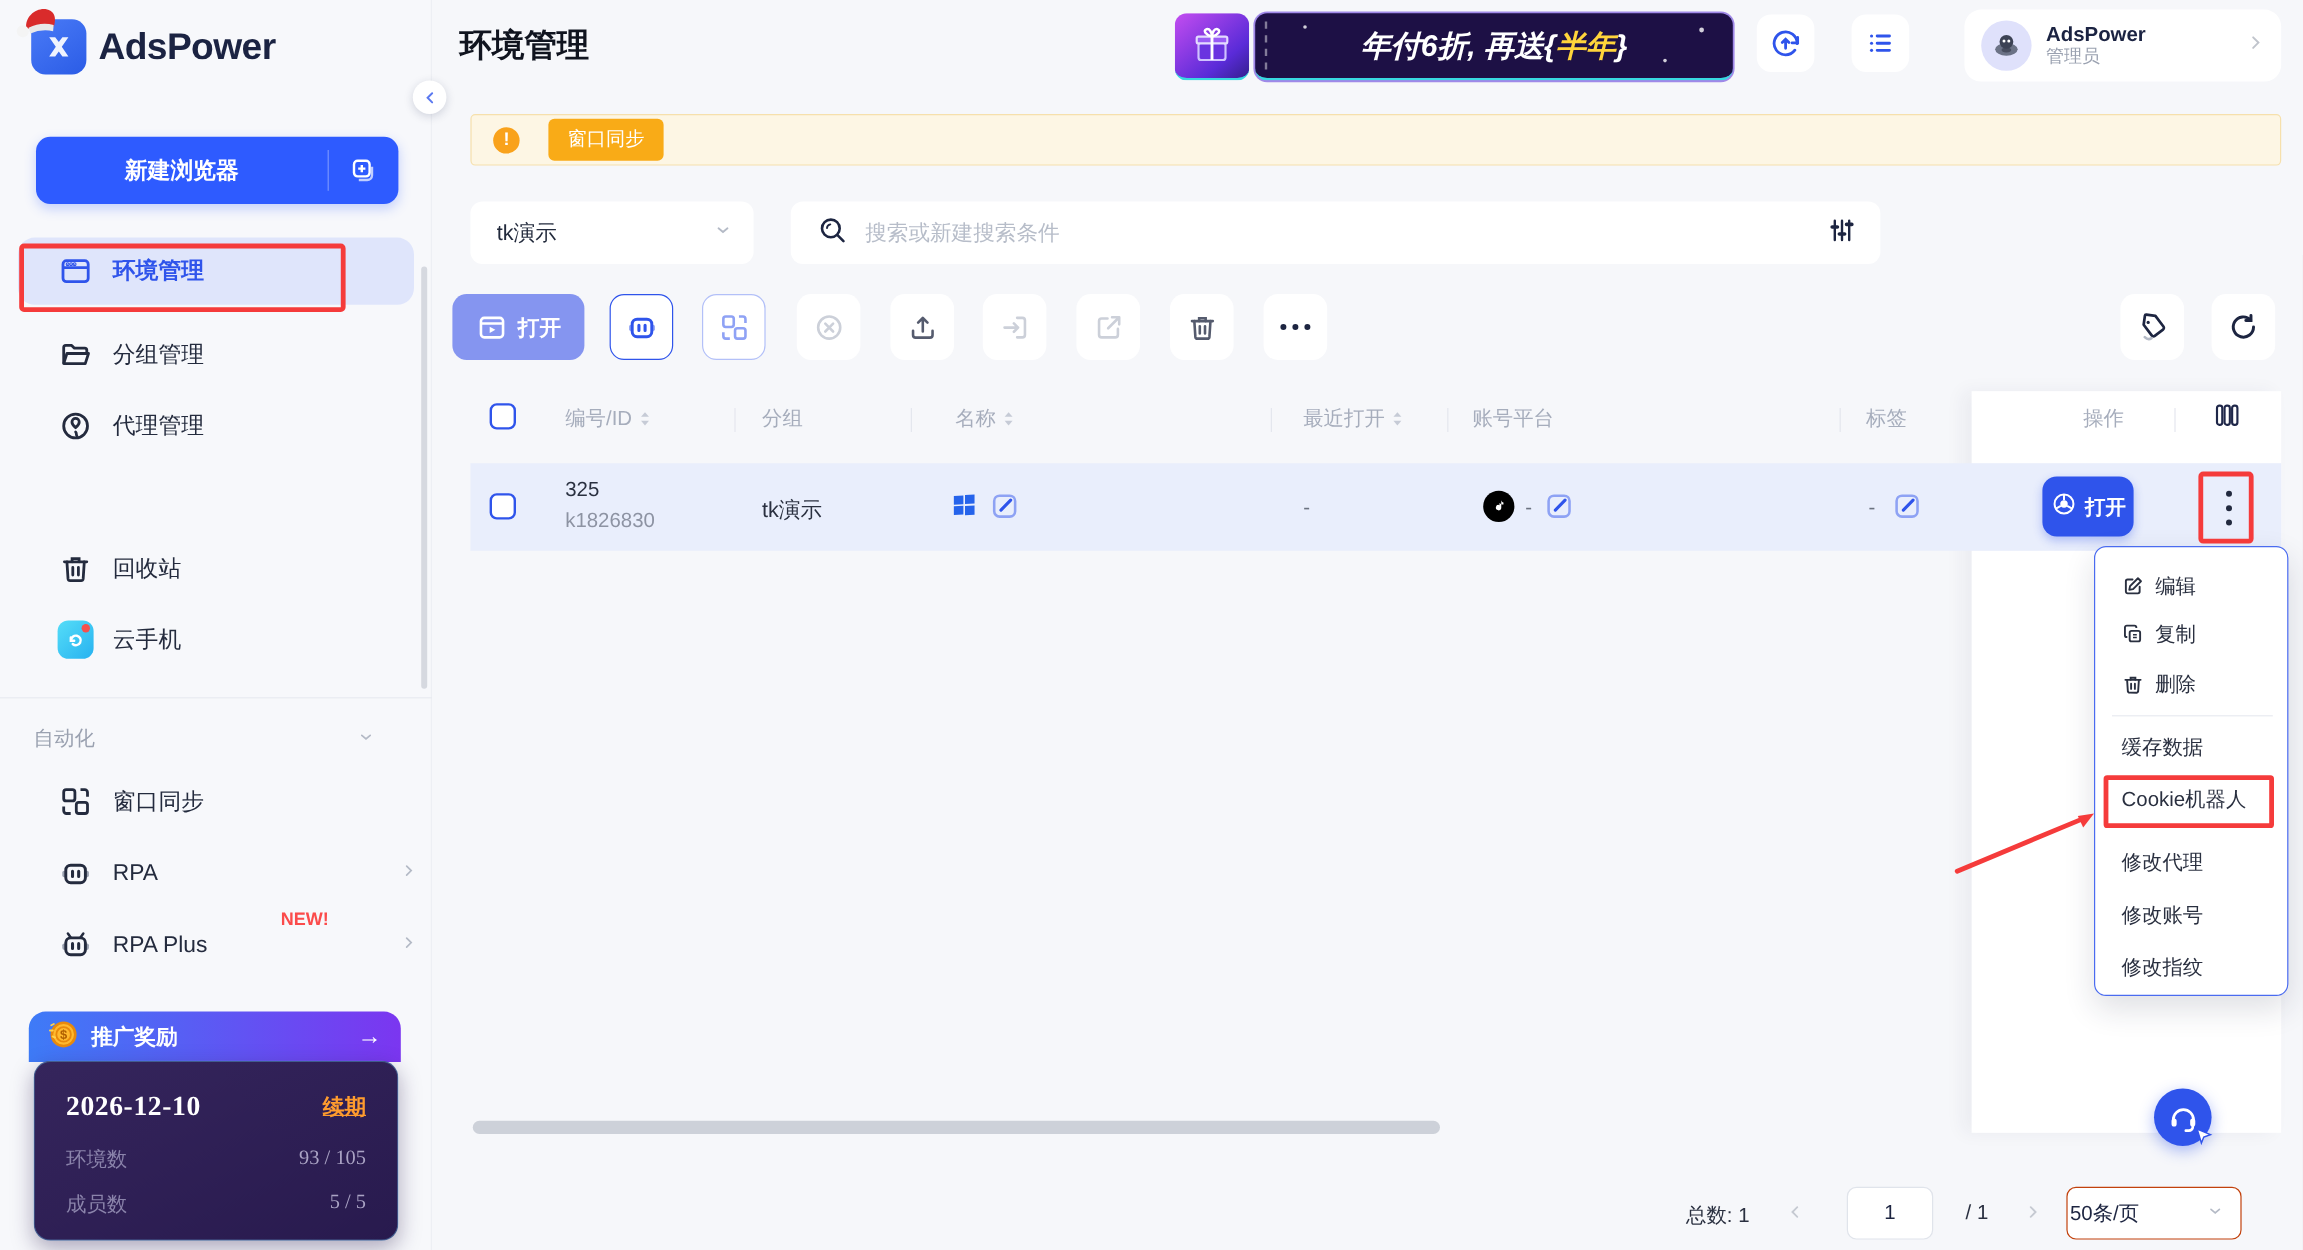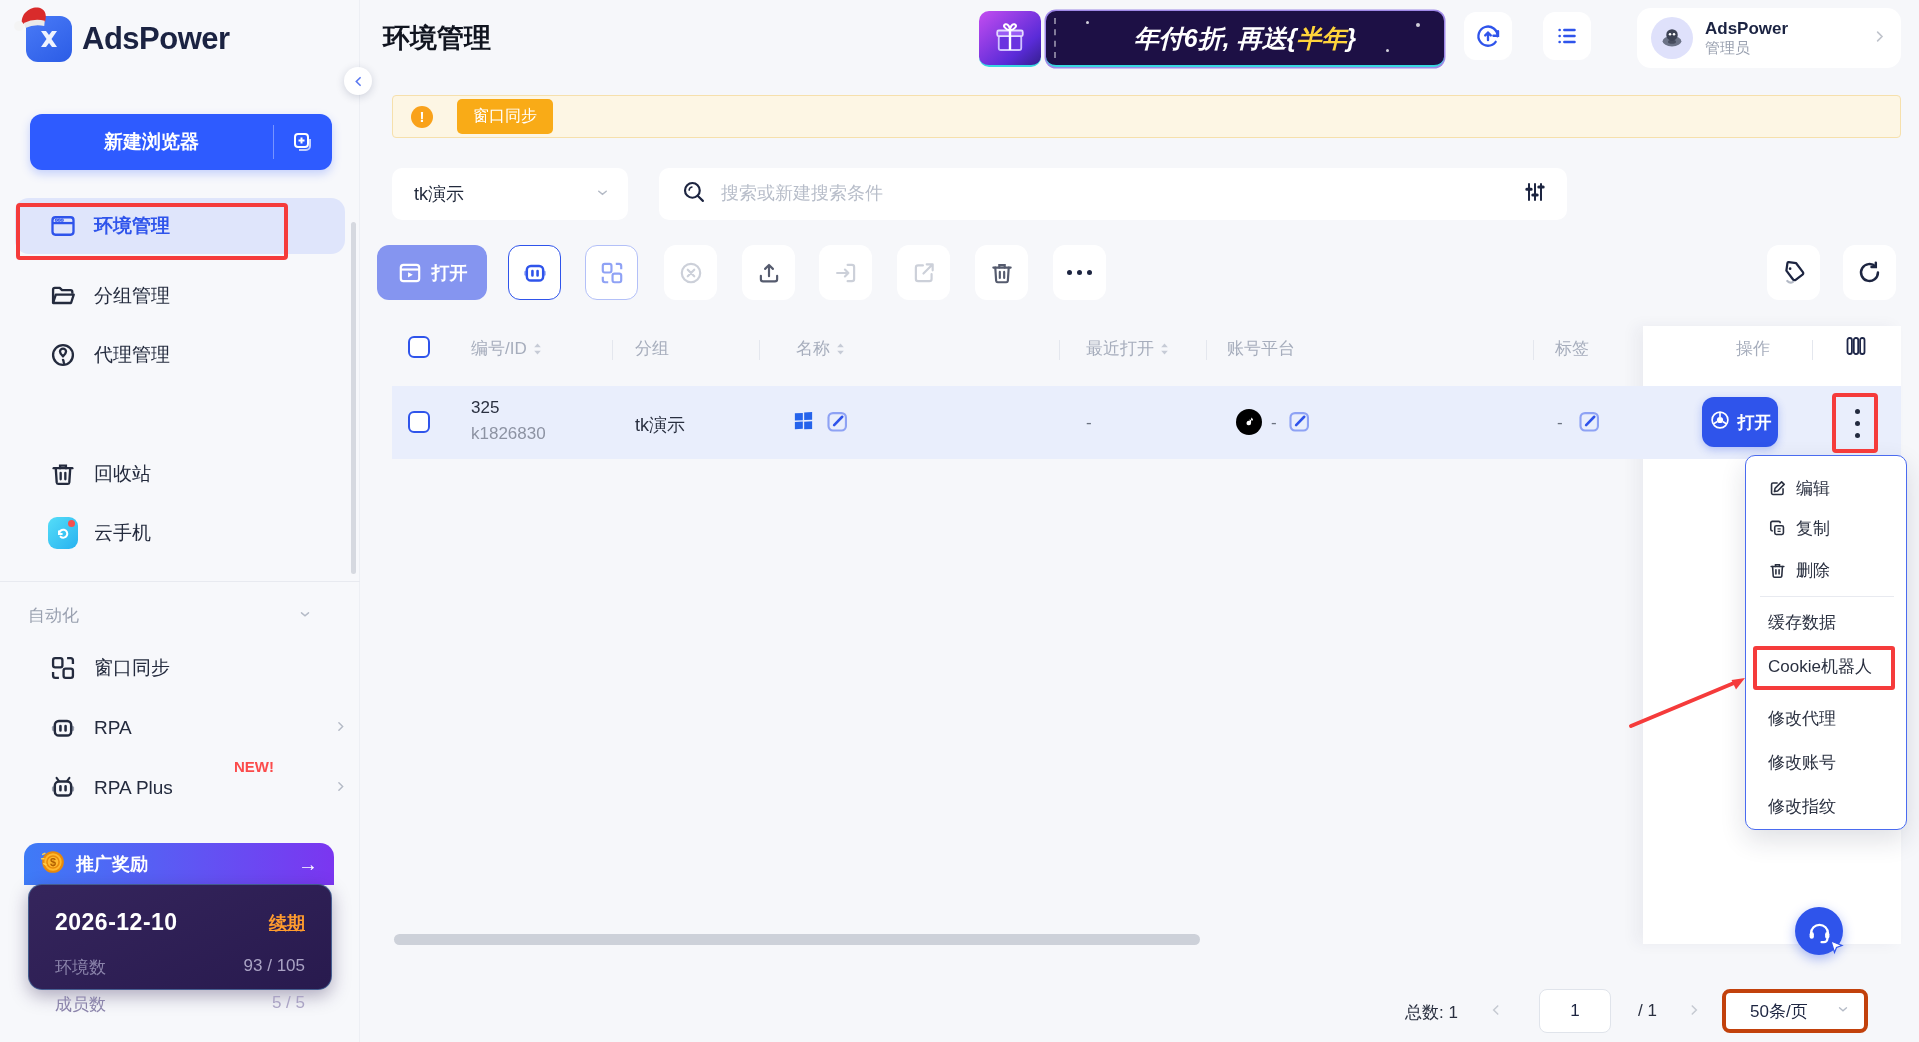--- a/index.html
+++ b/index.html
@@ -30,21 +30,21 @@
   .sb-caret { margin-left:auto; margin-right:16px; }
   .sb-chevron { position:absolute; left:304px; }
   .new-badge { position:absolute; left:204px; top:-8px; color:#fb4b4b; font-size:15px; font-weight:800; }
 
   .cp-icon { position:relative; width:32px; height:32px; border-radius:9px; background:linear-gradient(135deg,#55ddf8,#27b2f0); display:flex; align-items:center; justify-content:center; }
   .cp-dot { position:absolute; right:3px; top:3px; width:7px; height:7px; border-radius:50%; background:#f5504e; }
 
   .promo-banner { position:absolute; left:24px; top:843px; width:310px; height:42px; border-radius:14px 14px 0 0; background:linear-gradient(90deg,#3e7bf7,#7b36f0); display:flex; align-items:center; padding:0 16px; gap:10px; cursor:pointer; }
   .promo-banner .pb-label { color:#fff; font-size:18px; font-weight:700; }
   .promo-banner .pb-arrow { margin-left:auto; color:#fff; font-size:20px; font-weight:700; }
-  .license-card { position:absolute; left:28px; top:884px; width:304px; height:106px; border-radius:14px; background:linear-gradient(155deg,#35255c,#281a4e); border:1px solid rgba(110,210,255,.35); box-shadow:0 6px 18px rgba(40,26,78,.35); padding:24px 26px 16px 26px; }
+  .license-card { position:absolute; left:28px; top:884px; width:304px; height:150px; border-radius:14px; background:linear-gradient(155deg,#35255c,#281a4e); border:1px solid rgba(110,210,255,.35); box-shadow:0 6px 18px rgba(40,26,78,.35); padding:24px 26px 16px 26px;font-family:Liberation Serif, serif; }
   .lc-row1 { display:flex; align-items:center; }
   .lc-date { color:#fff; font-size:23px; font-weight:700; letter-spacing:.5px; }
   .lc-renew { margin-left:auto; color:#ff9c2e; font-size:18px; font-weight:700; text-decoration:underline; cursor:pointer; }
   .lc-row { display:flex; margin-top:14px; }
   .lc-label { color:#8b84ab; font-size:17px; }
   .lc-val { margin-left:auto; color:#aaa3c4; font-size:17px; }
   .sb-scroll { position:absolute; left:351px; top:222px; width:5px; height:352px; border-radius:3px; background:#d6d9e0; }
 
   
   .page-title { position:absolute; left:383px; top:20px; font-size:27px; font-weight:800; color:#10141f; }
@@ -67,21 +67,21 @@
   
   .alert { position:absolute; left:392px; top:95px; width:1509px; height:43px; background:#fdf6e4; border:1px solid #f6e0ac; border-radius:4px; display:flex; align-items:center; gap:14px; padding:0 18px; }
   .alert-ico { width:22px; height:22px; border-radius:50%; background:#f9a21b; color:#fff; font-weight:800; font-size:15px; display:flex; align-items:center; justify-content:center; flex:0 0 auto; }
   .alert-text { color:#f9a21b; font-size:17px; }
   .alert-btn { margin-left:10px; background:#f9ab17; color:#fff; font-size:16px; border:none; border-radius:5px; padding:7px 16px; cursor:pointer; font-family:inherit; }
 
   
   .group-select { position:absolute; left:392px; top:168px; width:236px; height:52px; background:#fff; border-radius:10px; display:flex; align-items:center; padding:0 18px 0 22px; cursor:pointer; }
   .group-select .gs-val { font-size:18px; color:#222a3c; }
   .group-select .gs-caret { margin-left:auto; }
-  .searchbox { position:absolute; left:659px; top:168px; width:908px; height:52px; background:#fff; border-radius:10px; display:flex; align-items:center; padding:0 20px 0 22px; gap:14px;font-family:Liberation Mono, monospace; }
+  .searchbox { position:absolute; left:659px; top:168px; width:908px; height:52px; background:#fff; border-radius:10px; display:flex; align-items:center; padding:0 20px 0 22px; gap:14px; }
   .searchbox input { flex:1; border:none; outline:none; font-size:18px; color:#222a3c; font-family:inherit; background:transparent; }
   .searchbox input::placeholder { color:#b7bdc9; }
 
   
   .tbtn { position:absolute; top:245px; height:55px; width:53px; border-radius:12px; background:#fff; display:flex; align-items:center; justify-content:center; cursor:pointer; }
   .tbtn.open { left:377px; width:110px; background:#8595f0; gap:9px; color:#fff; font-size:18px; font-weight:600; }
   .tbtn.robot { left:508px; border:1.5px solid #2f54eb; }
   .tbtn.syncwin { left:585px; border:1.5px solid #b3c0f8; }
   .tbtn.xcircle { left:664px; } .tbtn.upload { left:742px; } .tbtn.import { left:819px; }
   .tbtn.share { left:897px; } .tbtn.trashb { left:975px; } .tbtn.more { left:1053px; }
@@ -113,21 +113,21 @@
   .arrow-svg { position:absolute; left:1590px; top:640px; z-index:61; pointer-events:none; }
 
   
   .hscroll { position:absolute; left:394px; top:934px; width:806px; height:11px; border-radius:6px; background:#cdd1d9; cursor:pointer; }
   .help-btn { position:absolute; left:1795px; top:907px; width:48px; height:48px; border-radius:50%; background:#2f54eb; display:flex; align-items:center; justify-content:center; box-shadow:0 4px 12px rgba(47,84,235,.4); cursor:pointer; z-index:40; }
   .help-cursor { position:absolute; left:1829px; top:939px; z-index:41; }
   .pg-total { position:absolute; left:1405px; top:1001px; font-size:17px; color:#2a3040; }
   .pg-chevron { position:absolute; top:996px; width:28px; height:28px; display:flex; align-items:center; justify-content:center; cursor:pointer; }
   .pg-box { position:absolute; left:1539px; top:989px; width:72px; height:44px; background:#fff; border:1px solid #e0e4eb; border-radius:8px; display:flex; align-items:center; justify-content:center; font-size:17px; color:#1d2541; cursor:text; }
   .pg-of { position:absolute; left:1638px; top:1001px; font-size:17px; color:#2a3040; }
-  .pg-size { position:absolute; left:1722px; top:989px; width:146px; height:44px; background:#fff; border:4px solid #c2410c; border-radius:8px; display:flex; align-items:center; padding:0 14px 0 24px; font-size:17px; color:#1d2541; cursor:pointer; }
+  .pg-size { position:absolute; left:1722px; top:989px; width:146px; height:44px; background:#fff; border:1px solid #c2410c; border-radius:8px; display:flex; align-items:center; padding:0 14px 0 2px; font-size:17px; color:#1d2541; cursor:pointer; }
   .pg-size .caret { margin-left:auto; }
 </style>
 </head>
 <body>
 
 <div class="app">
 
   <div class="sidebar">
     <div class="logo-row">
       <div class="logo-box">

